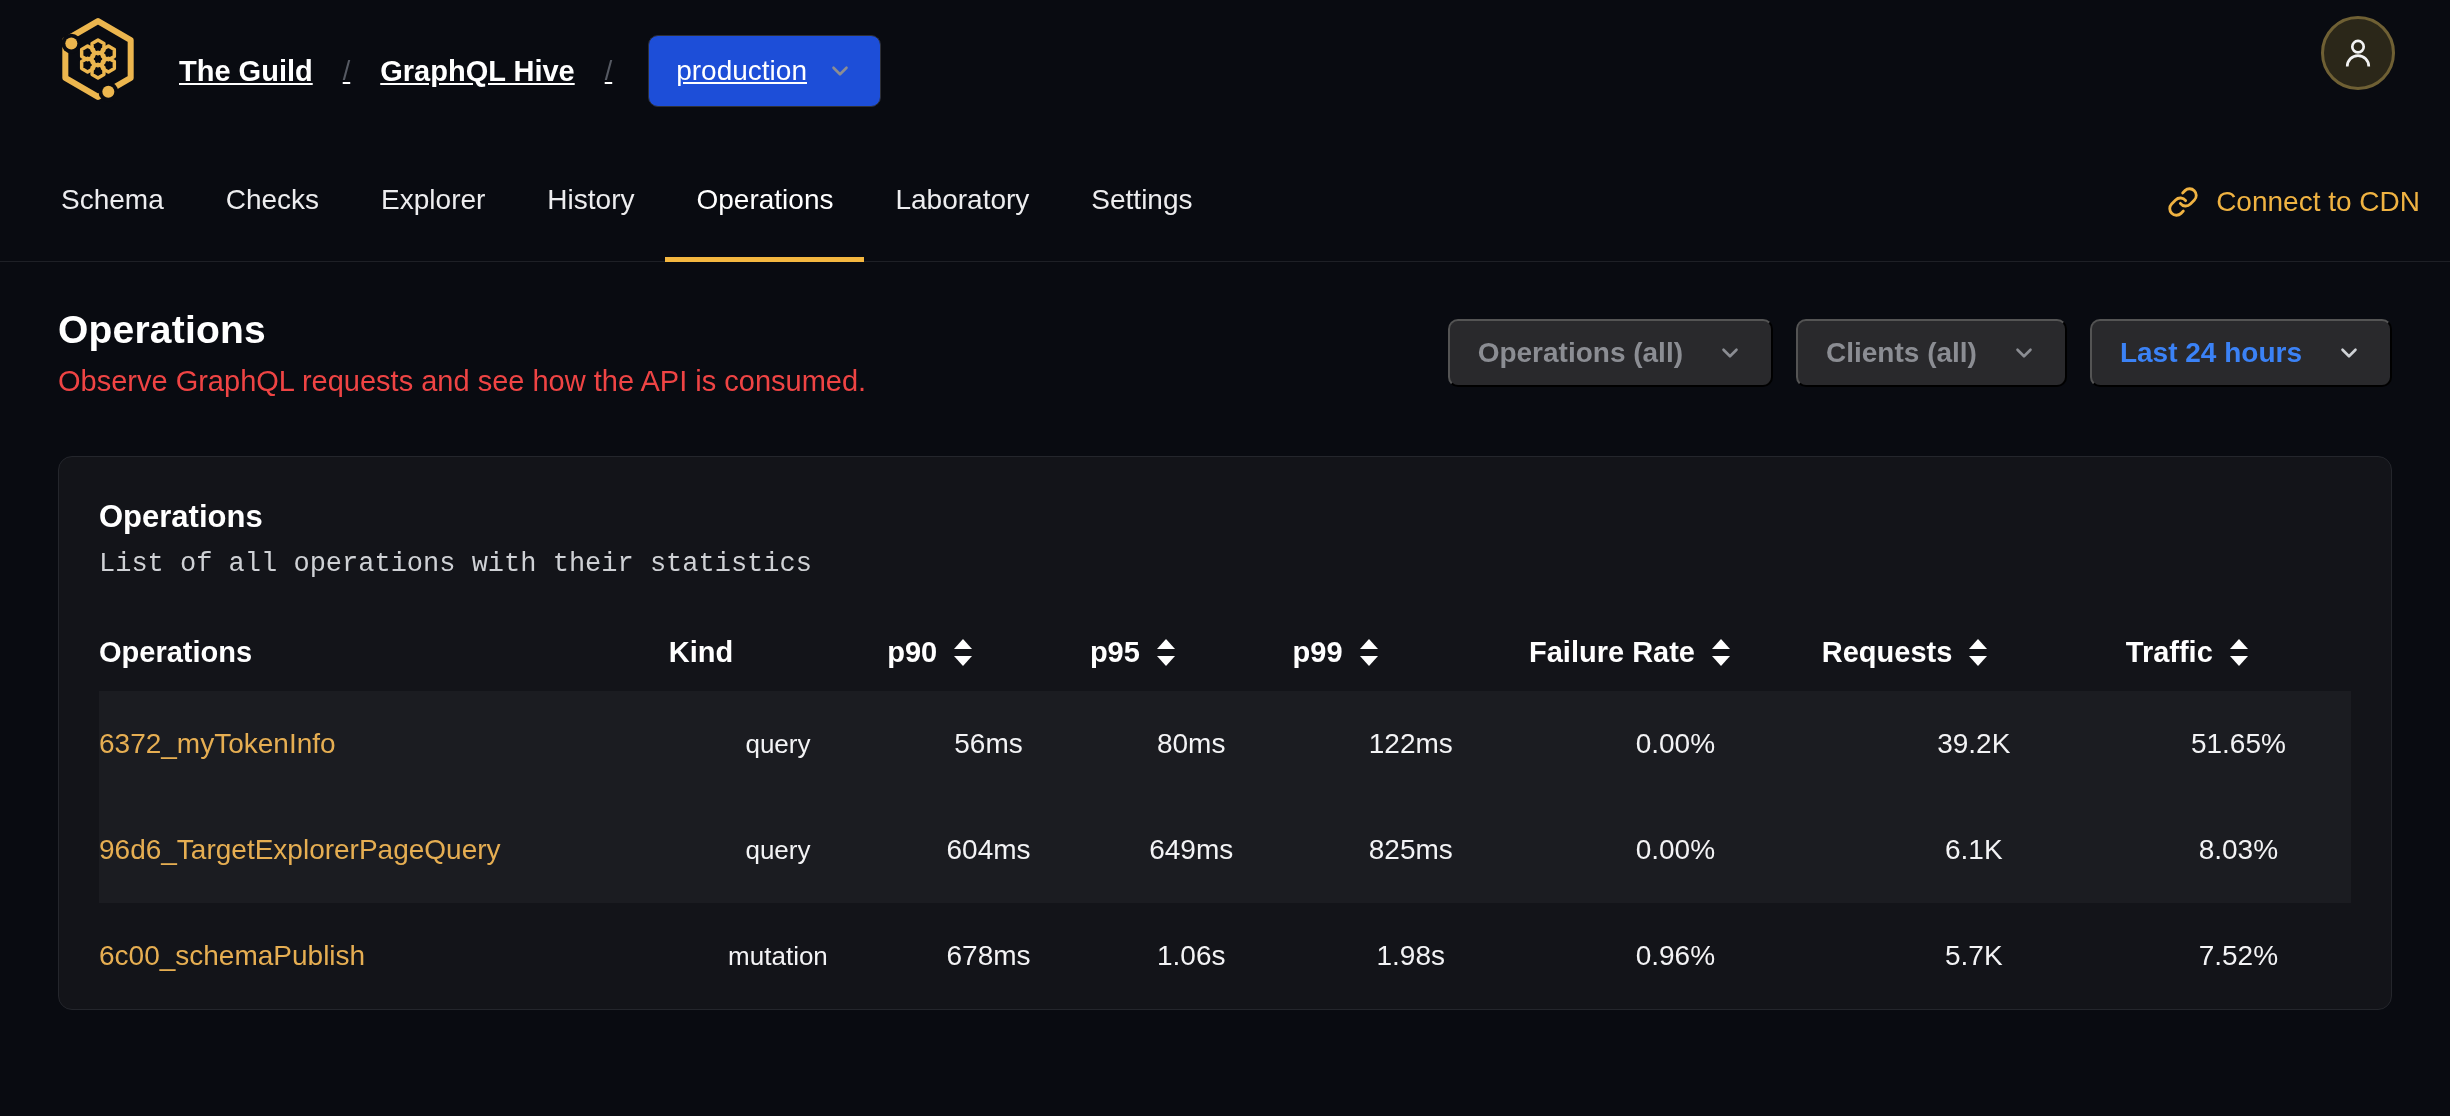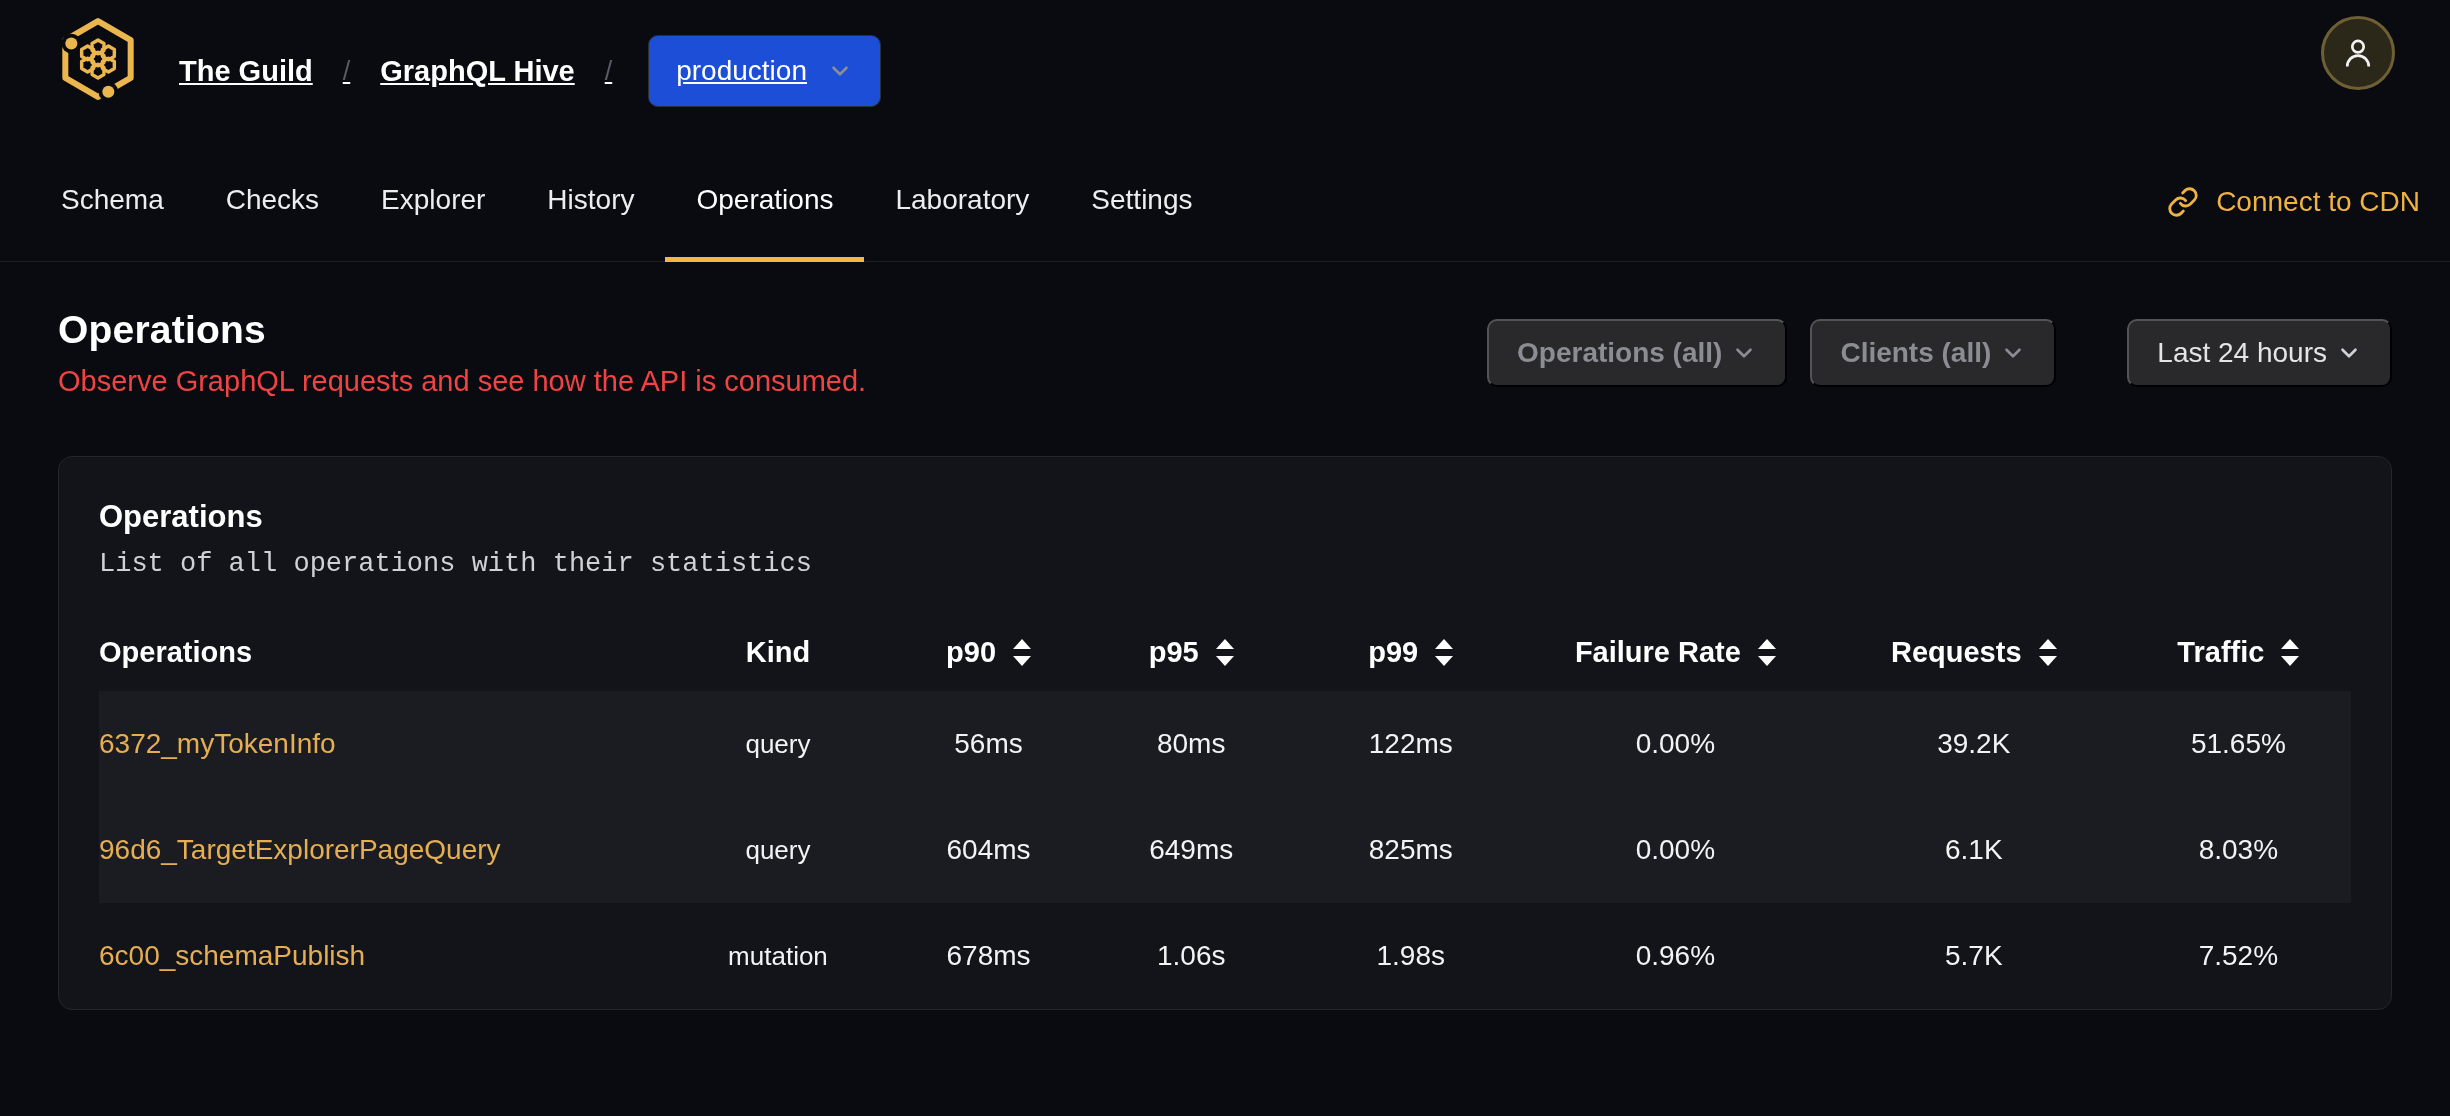--- a/index.html
+++ b/index.html
@@ -41,41 +41,41 @@
   .cdn { margin-left:auto; display:flex; align-items:center; gap:17px; color:#f0b342; font-size:28px; cursor:pointer; }
   .cdn svg { width:32px; height:32px; stroke:#f0b342; fill:none; stroke-width:2.1; stroke-linecap:round; stroke-linejoin:round; }
 
   
   .main { padding:0 58px; }
   .page-head { display:flex; justify-content:space-between; align-items:center; margin-top:46px; }
   .page-title { font-size:39px; font-weight:700; letter-spacing:.2px; }
   .page-sub { font-size:29px; color:#ef4444; margin-top:13px; }
   .filters { display:flex; gap:23px; }
   .filter-btn {
-    display:flex; align-items:center; gap:9px;
+    display:flex; align-items:center; gap:34px;
     height:68px; padding:0 28px; border-radius:10px;
     background:#29292c; font-size:28px; font-weight:600; color:#8b8d93; cursor:pointer;
   }
-  .filter-btn.light { color:#e5e5e5; font-weight:400;margin-left:48px; }
+  .filter-btn.light { color:#3b82f6; font-weight:700; }
   .filter-btn.light .chev { stroke:#cfd2d6; }
 
   
   .card {
     margin-top:58px; background:#131419;
     border:1px solid #24262c; border-radius:14px;
     padding:42px 40px 0;
   }
   .card-title { font-size:31px; font-weight:700; }
   .card-sub { font-size:27px; color:#cfd1d5; margin-top:14px; font-weight:400;font-family:Liberation Mono, monospace; }
 
   table { width:100%; border-collapse:collapse; table-layout:fixed; margin-top:34px; }
   col.c-ops{width:25.3%} col.c-kind{width:9.7%} col.c-p90{width:9%} col.c-p95{width:9%}
   col.c-p99{width:10.5%} col.c-fail{width:13%} col.c-req{width:13.5%} col.c-traf{width:10%}
   thead th { height:78px; font-size:29px; font-weight:700; color:#ffffff; }
-  .th-wrap { display:flex; align-items:center; justify-content:center; gap:17px; }
+  .th-wrap { display:flex; align-items:center; gap:17px; }
   th.left .th-wrap { justify-content:flex-start; }
   .sort { display:inline-flex; flex-direction:column; gap:7px; cursor:pointer; }
   .sort .up { width:0; height:0; border-left:9px solid transparent; border-right:9px solid transparent; border-bottom:10px solid #ffffff; }
   .sort .dn { width:0; height:0; border-left:9px solid transparent; border-right:9px solid transparent; border-top:10px solid #ffffff; }
   tbody td { height:106px; font-size:28px; color:#f3f3f5; text-align:center; }
   tbody td.left { text-align:left; }
   tbody tr.stripe { background:#1b1c21; }
   .op-link { color:#e6ae52; cursor:pointer; }
   td.kind { font-size:26px; }
 </style>

